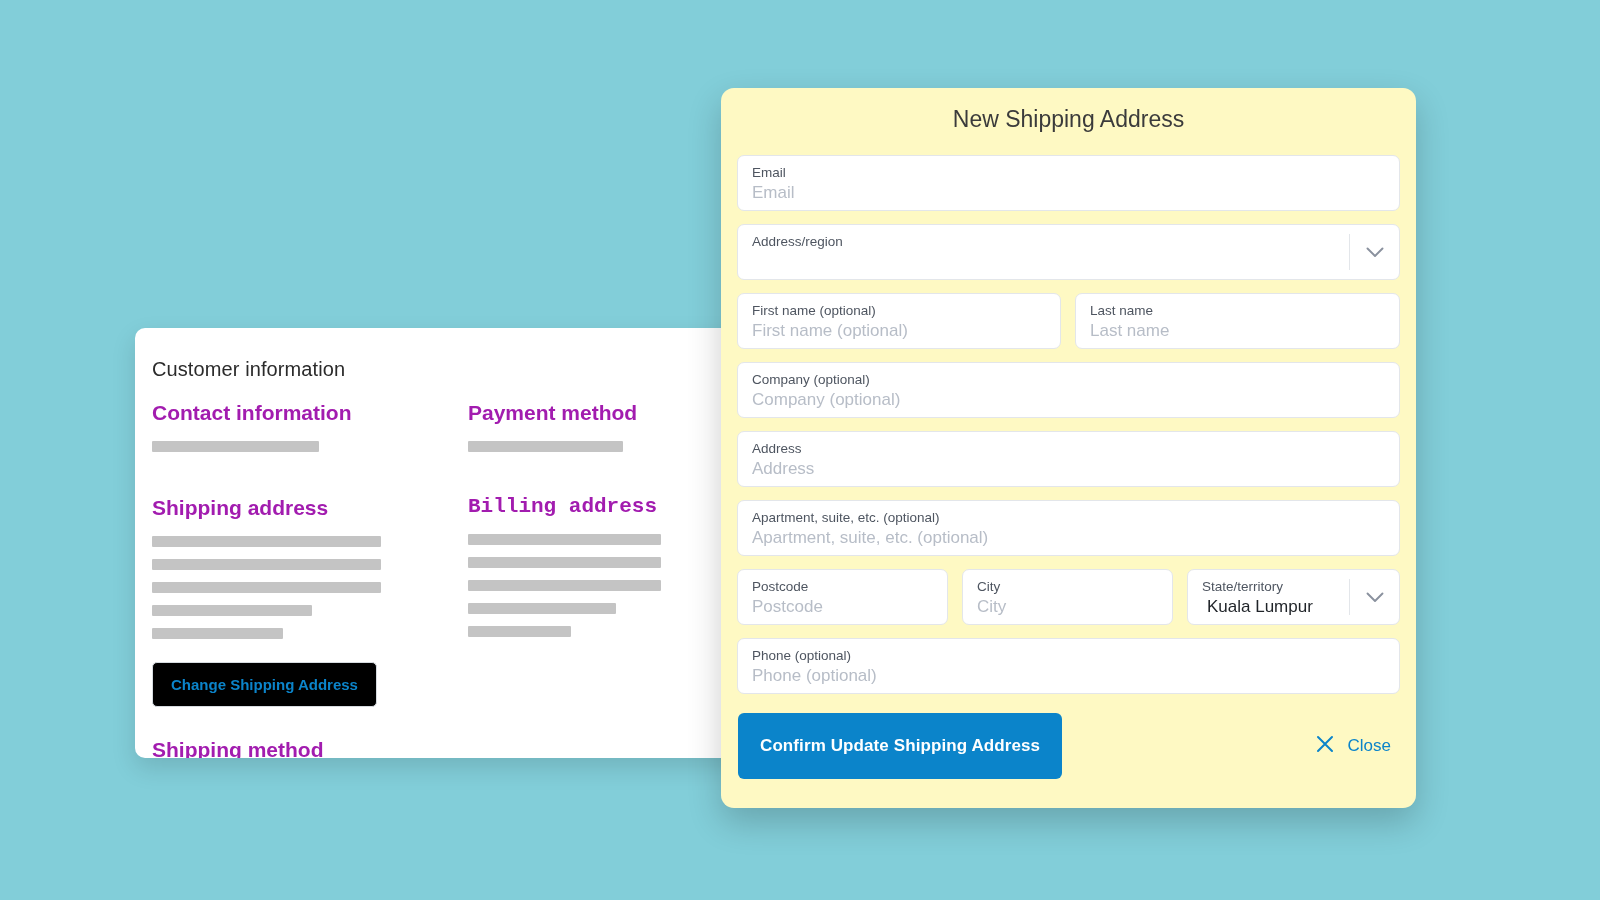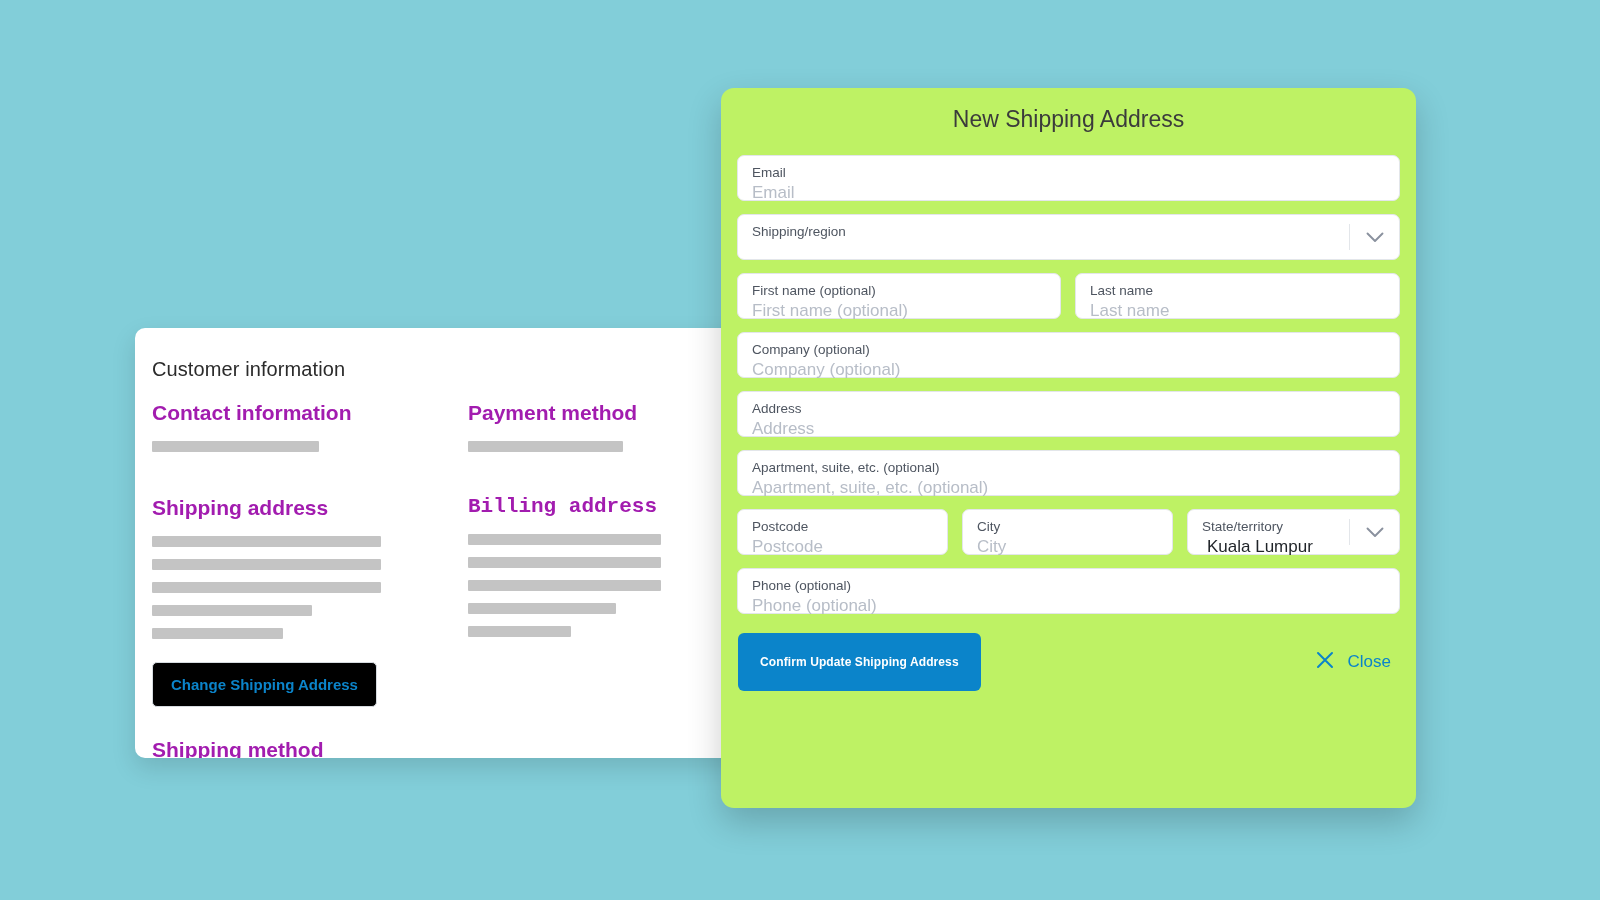--- a/index.html
+++ b/index.html
@@ -72,21 +72,21 @@
   }
   .ship-method-head { margin-top: 31px; }
 
   
   .modal {
     position: absolute;
     left: 721px;
     top: 88px;
     width: 695px;
     height: 720px;
-    background: #bef264;
+    background: #fef9c3;
     border-radius: 13px;
     box-shadow: 0 14px 34px rgba(0,0,0,0.20);
     padding: 0 16px;
     z-index: 5;
   }
   .modal-title {
     text-align: center;
     font-size: 23px;
     color: #3b3b3b;
     font-weight: 400;
@@ -94,21 +94,21 @@
     margin: 0 0 22px 0;
   }
 
   .field {
     position: relative;
     border: 1px solid #e3e6ea;
     border-radius: 7px;
     padding: 8px 14px 9px 14px;
     background: #fff;
     margin-bottom: 13px;
-    height: 46px;
+    height: 56px;
   }
   .field .lbl {
     display: block;
     font-size: 13.5px;
     color: #4e5560;
     line-height: 17px;
   }
   .field .val {
     display: block;
     font-size: 17px;
@@ -151,24 +151,24 @@
     align-items: center;
     justify-content: space-between;
     margin-top: 19px;
     padding: 0 1px;
   }
   .confirm-btn {
     background: #0b84ca;
     color: #ffffff;
     border: none;
     border-radius: 6px;
-    font-size: 12px;
+    font-size: 17px;
     font-weight: bold;
     padding: 13px 22px;
-    height: 58px;
+    height: 66px;
     cursor: pointer;
     font-family: "Liberation Sans", sans-serif;
     letter-spacing: 0.1px;
   }
   .close-wrap {
     display: flex;
     align-items: center;
     gap: 13px;
     padding-right: 8px;
     cursor: pointer;
@@ -222,21 +222,21 @@
 <div class="modal">
 
   <div class="modal-title">New Shipping Address</div>
 
   <div class="field">
     <span class="lbl">Email</span>
     <span class="ph">Email</span>
   </div>
 
   <div class="field select">
-    <span class="lbl">Shipping/region</span>
+    <span class="lbl">Address/region</span>
     <span class="chev">
       <svg width="18" height="11" viewBox="0 0 18 11" fill="none">
           <path d="M1.5 1.5L9 9L16.5 1.5" stroke="#8a919e" stroke-width="1.9" stroke-linecap="round" stroke-linejoin="round"></path>
         </svg>
     </span>
   </div>
 
   <div class="row">
     <div class="field fname">
       <span class="lbl">First name (optional)</span>

